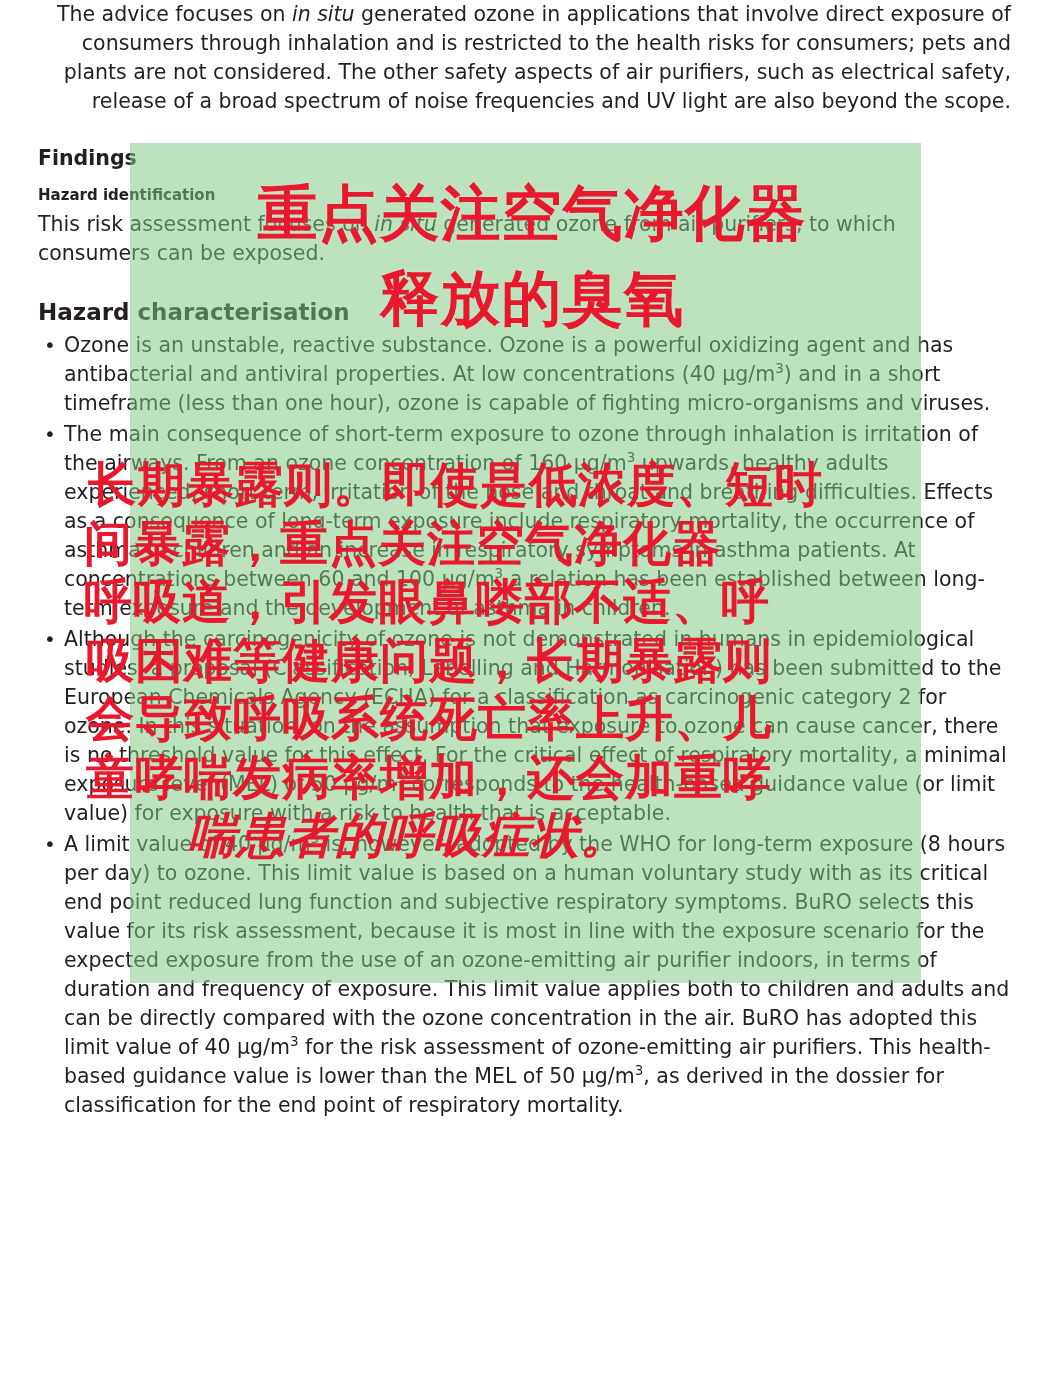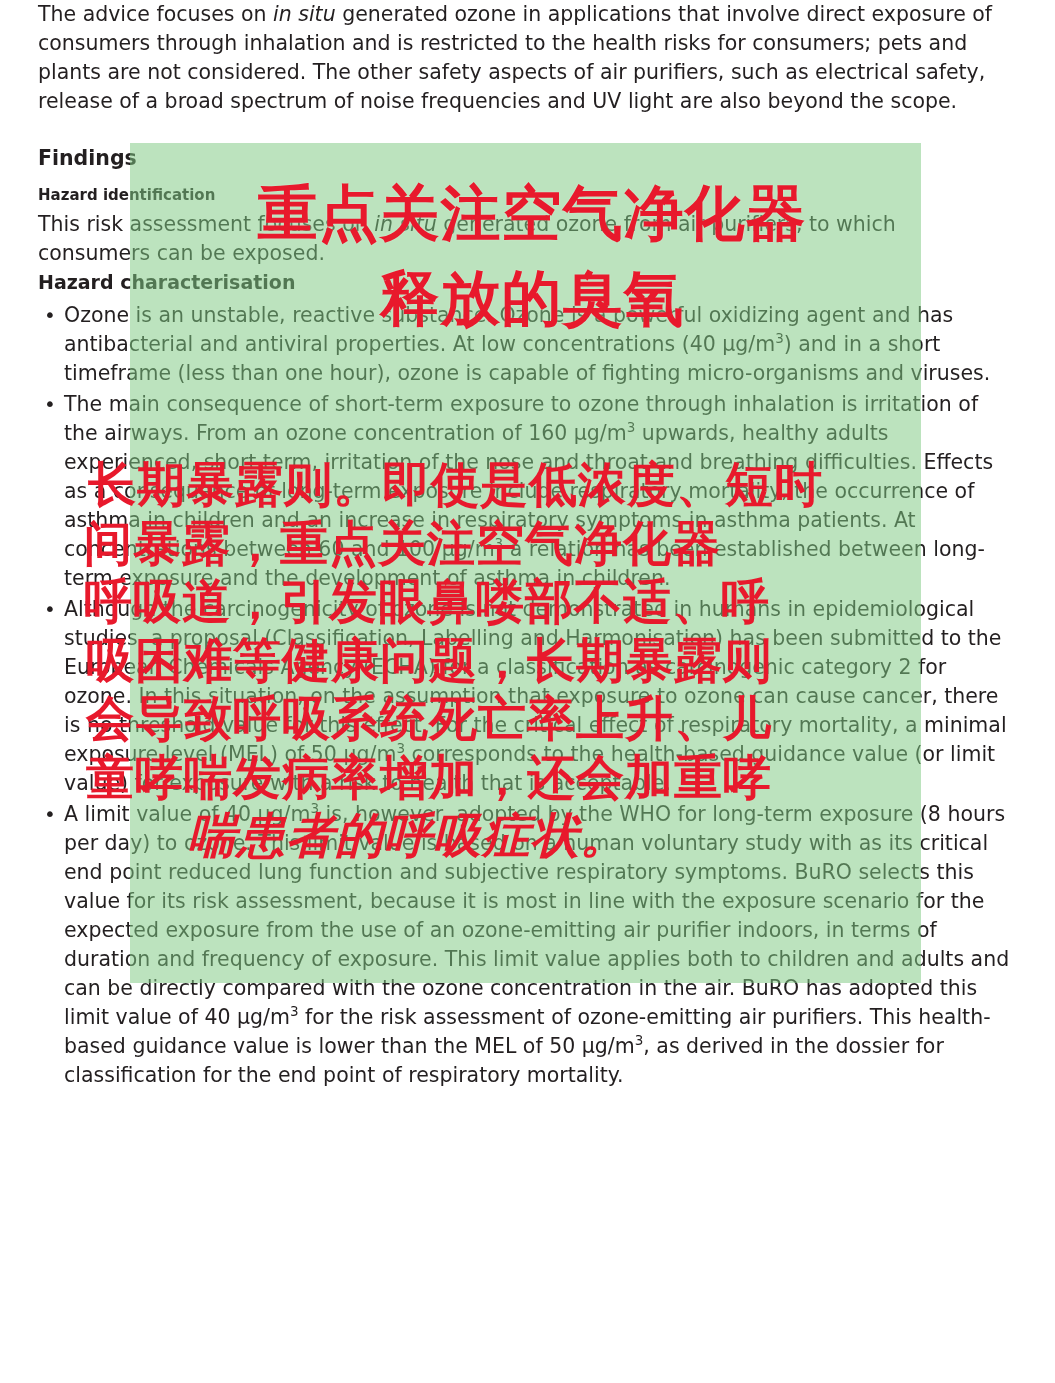--- a/index.html
+++ b/index.html
@@ -26,36 +26,38 @@
     padding: 0 44px 0 38px;
   }
   .doc p, .doc li {
     font-size: 20.5px;
     line-height: 29px;
     color: #231f20;
     margin: 0;
   }
   .para-top {
     margin-top: -10px;
+    text-align: right;
   }
   .heading {
     font-weight: bold;
     font-size: 20.5px;
     line-height: 29px;
     color: #231f20;
   }
   .h-findings {
     margin-top: 28px;
   }
   .h-hazard-id {
     margin-top: 8px;
     font-size: 15px;
   }
   .h-hazard-char {
-    font-size: 19px;
+    margin-top: 30px;
+    font-size: 23px;
   }
   .body-after-head {
     margin-top: 6px;
   }
   ul.bullets {
     list-style: none;
     margin: 4px 0 8px 0;
     padding: 0;
   }
   ul.bullets > li {

